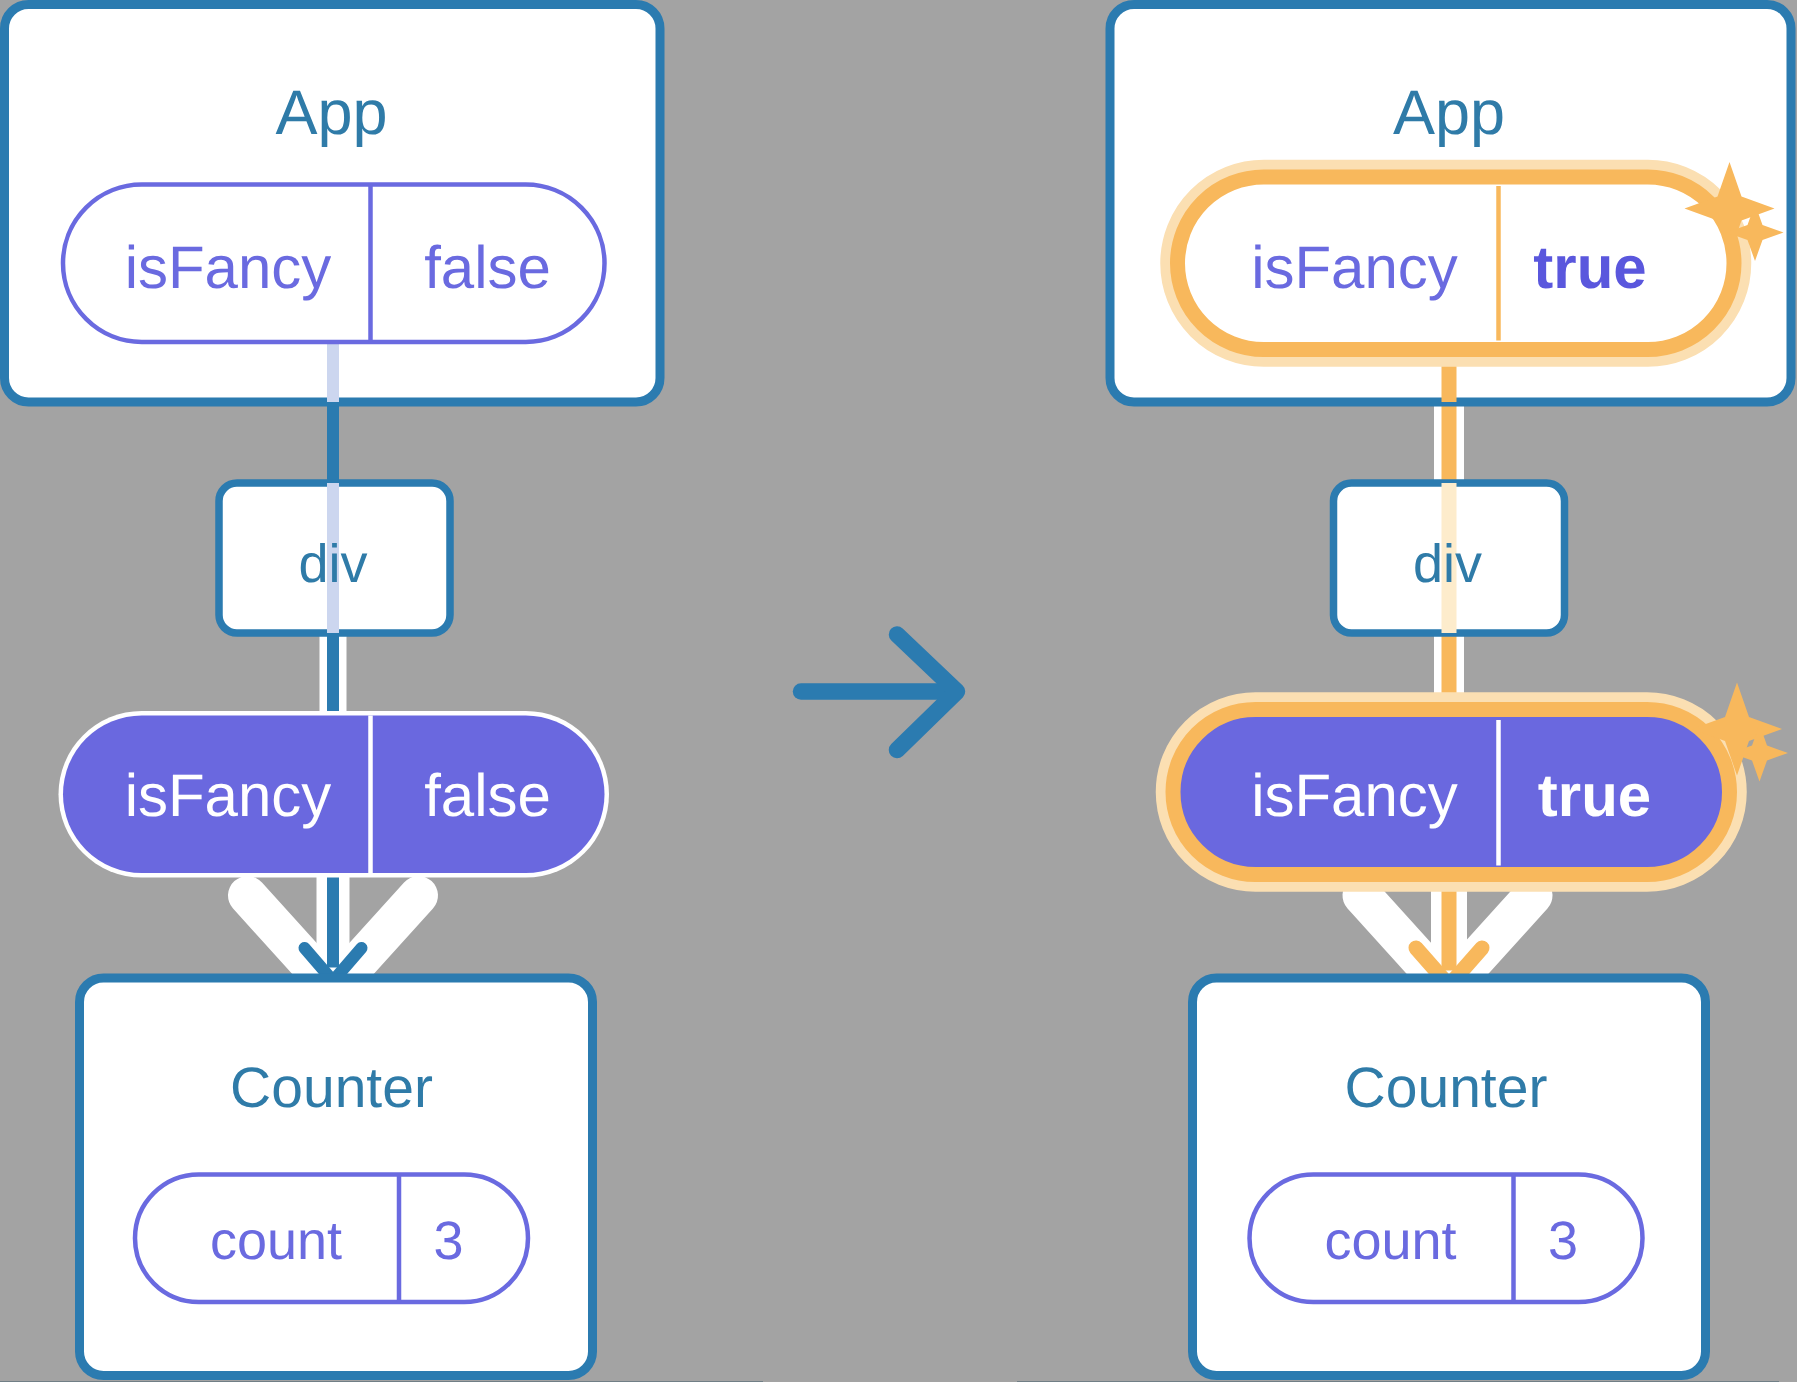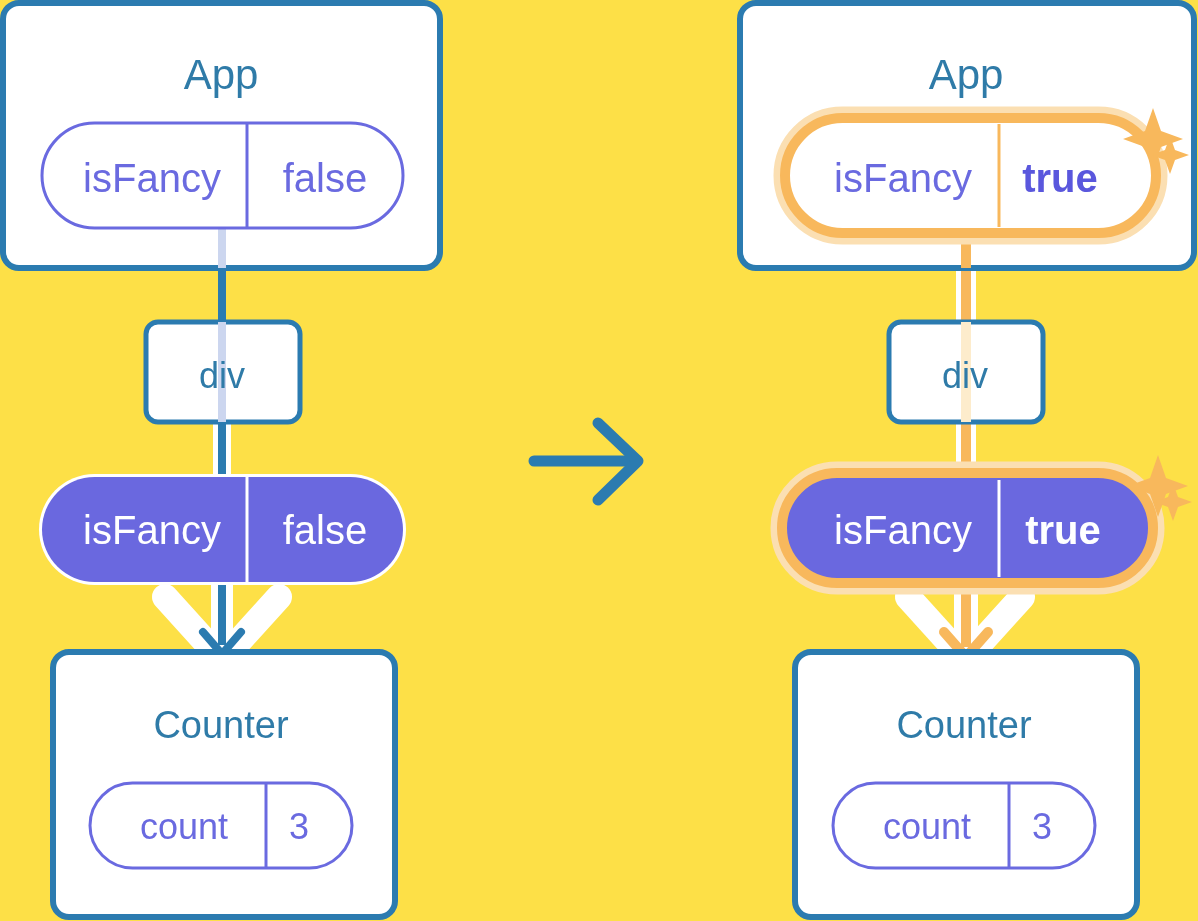--- a/index.html
+++ b/index.html
@@ -12,21 +12,21 @@
     height: 921px;
     font-family: "Liberation Sans", sans-serif;
     overflow: hidden;
     position: relative;
   }
   #stage {
     position: absolute;
     left: 0; top: 0;
     width: 1198px;
     height: 921px;
-    background: #fde047;
+    background: #a3a3a3;
   }
   #stage > svg {
     position: absolute;
     left: 0; top: 0;
   }
   .sr {
     position: absolute;
     width: 1px; height: 1px;
     overflow: hidden;
     clip: rect(0 0 0 0);

